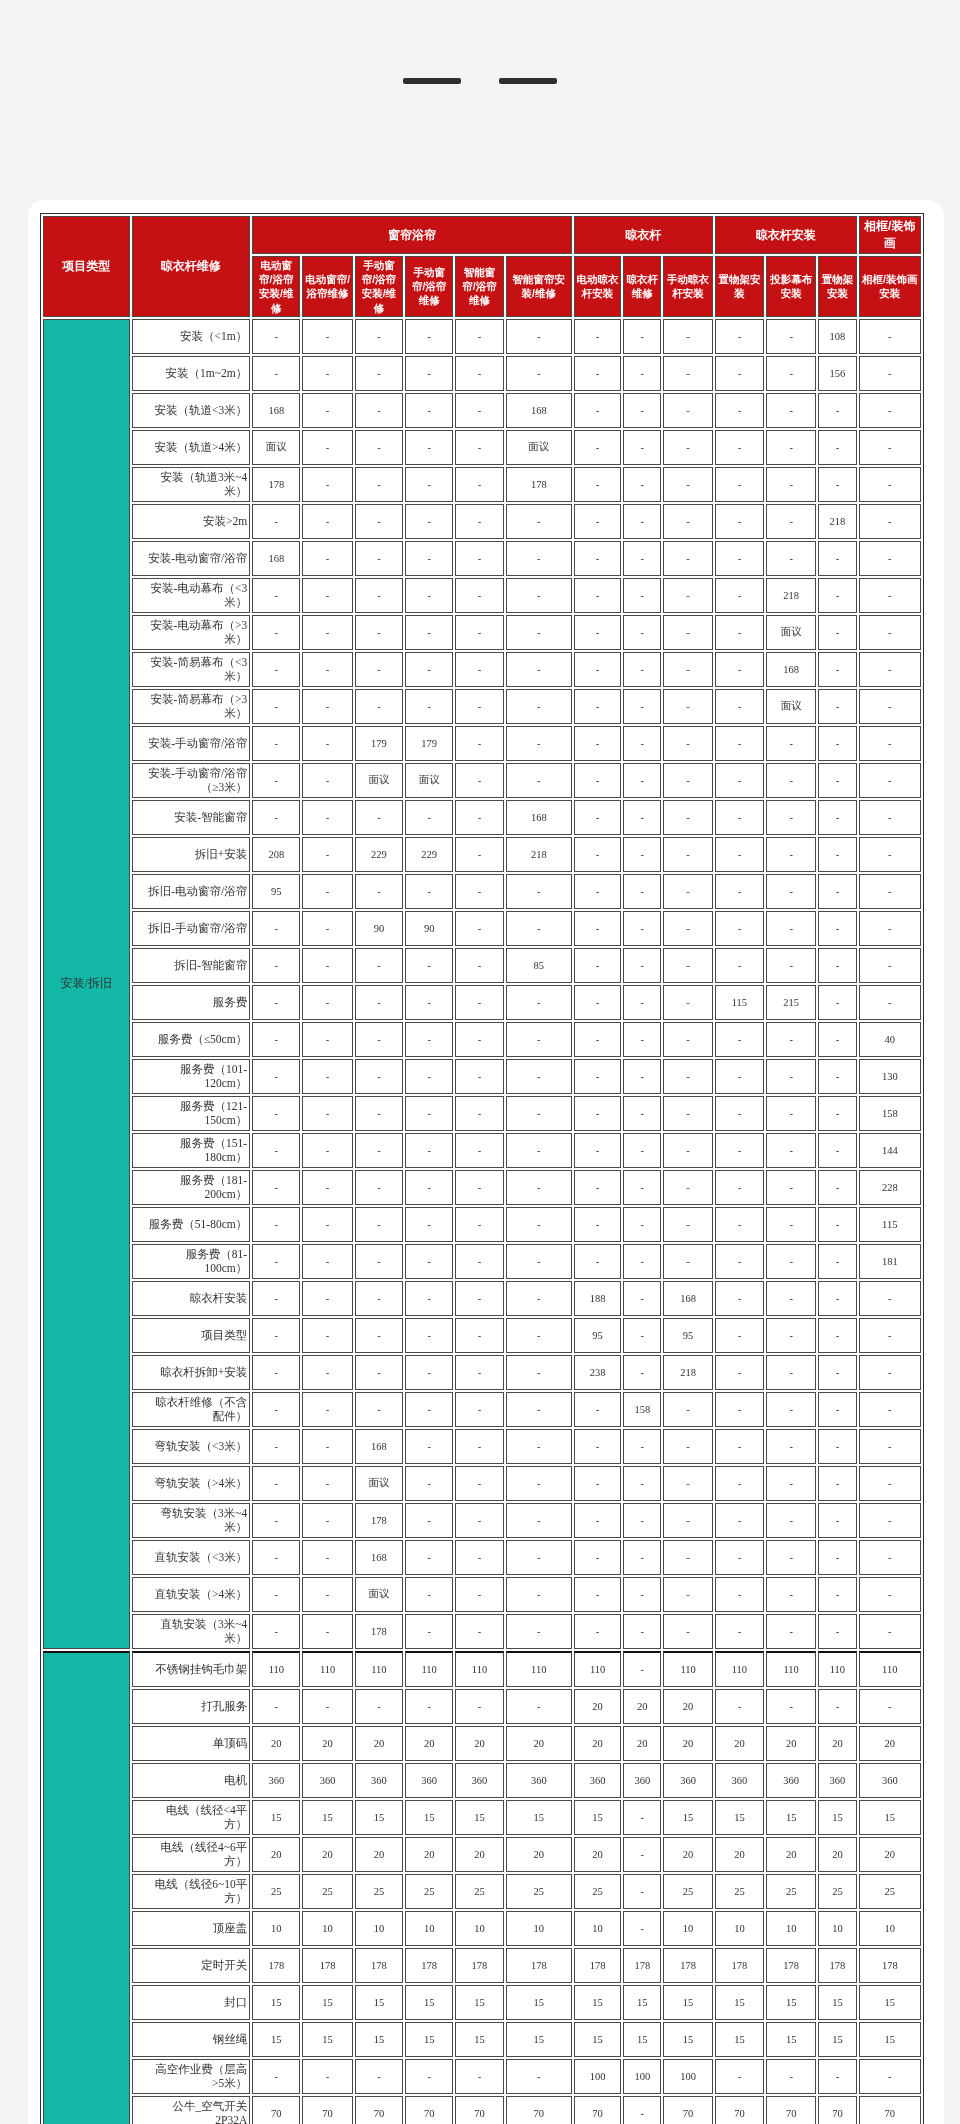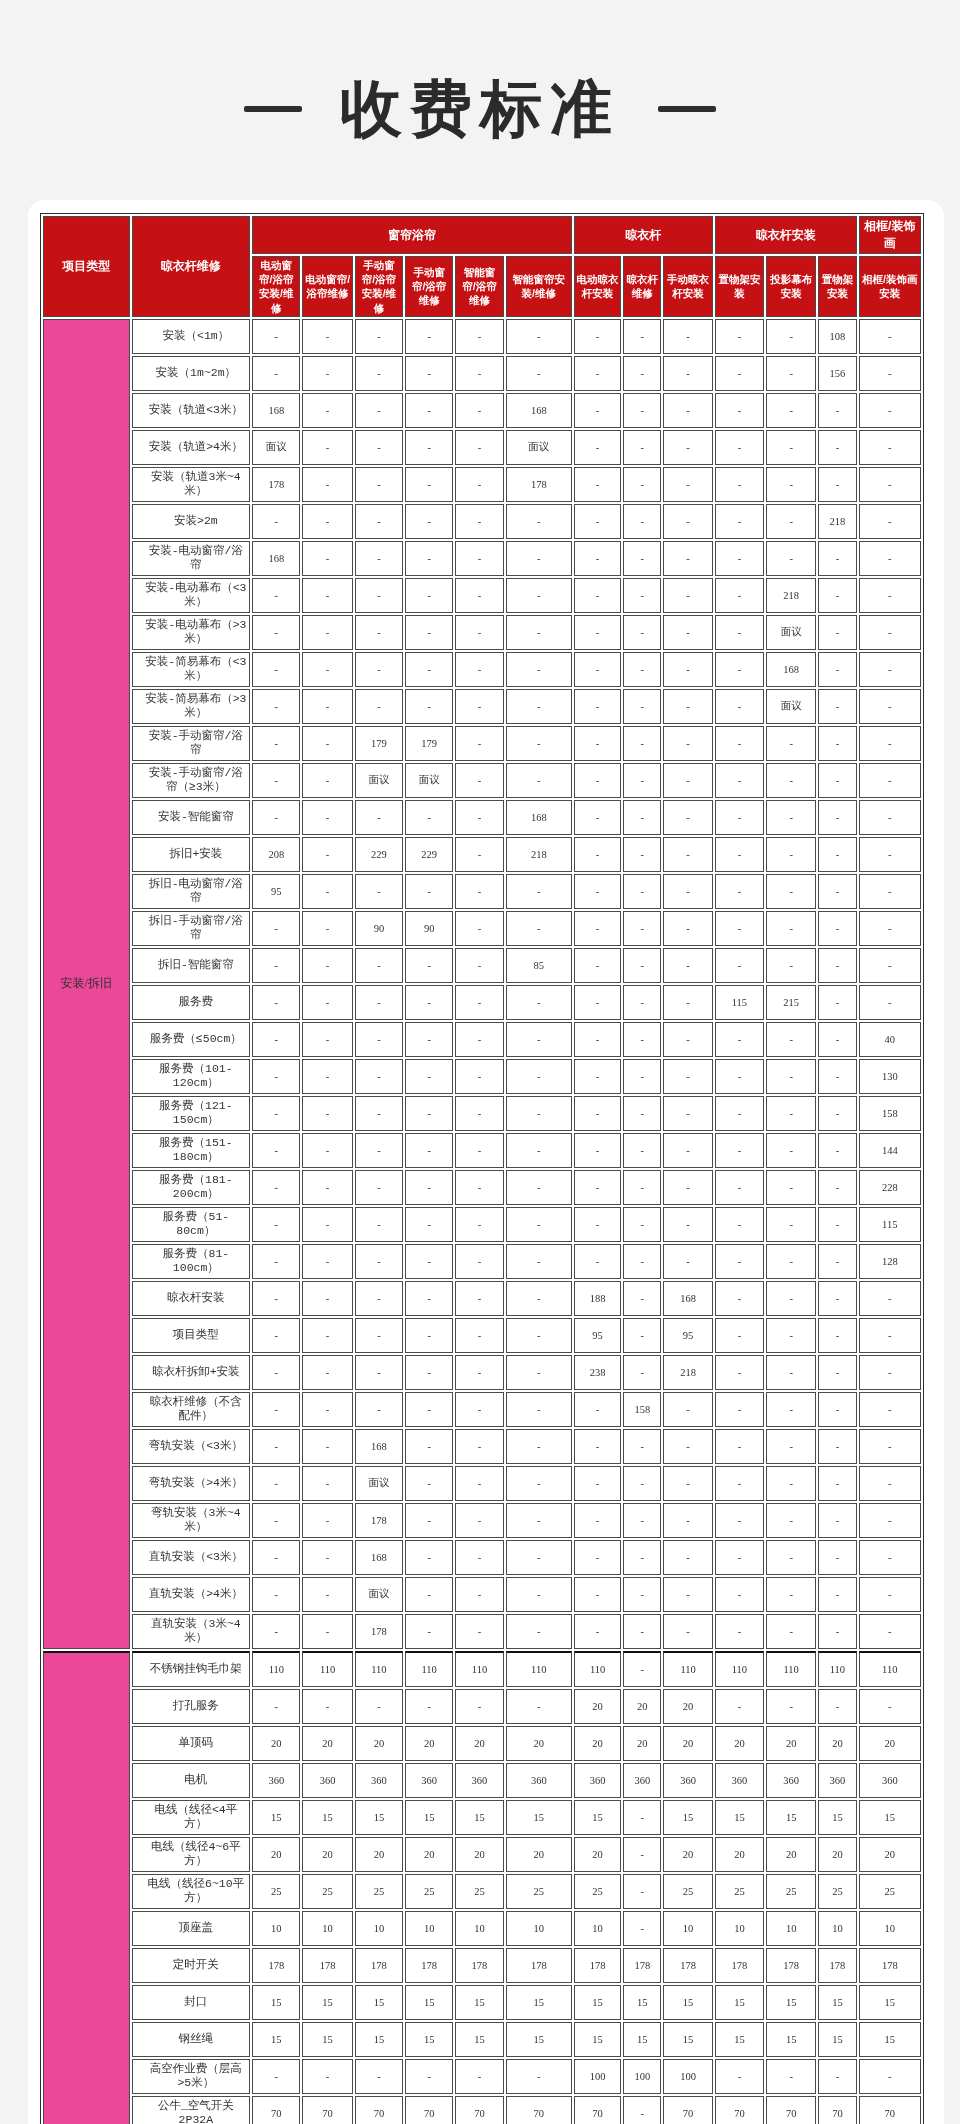--- a/index.html
+++ b/index.html
@@ -42,37 +42,36 @@
   tr.group-row th{height:24px;font-size:12px;}
   tr.sub-row th{height:50px;font-size:10.5px;line-height:1.35;}
   th.corner{font-size:12px;}
   
   tbody td{
     height:31px;color:#333333;background:#ffffff;
     font-family:"Liberation Serif",serif;
   }
   td.cat-cell{
     text-align:center;vertical-align:middle;font-size:12px;color:#2f2f2f;
-    background:#ec4899;
+    background:#14b8a6;
   }
   td.name-cell{
-    text-align:center;padding:0 2px 0 12px;font-size:11.5px;vertical-align:middle;
-    white-space:normal;line-height:1.25;font-family:Liberation Mono, monospace;
+    text-align:right;padding:0 2px 0 12px;font-size:11.5px;vertical-align:middle;
+    white-space:normal;line-height:1.25;
   }
   td.val-cell{
     text-align:center;vertical-align:middle;font-size:10.5px;
   }
   tr.sec-top td{border-top:2px solid #111111;}
 </style>
 </head>
 <body>
 
 <div class="title-wrap">
   <span class="title-dash"></span>
-  <span class="page-title">收费标准</span>
   <span class="title-dash"></span>
 </div>
 
 <div class="card">
   <table class="fee" id="fee-table">
       <colgroup>
         <col style="width: 86px;">
         <col style="width: 118px;">
         <col style="width: 48px;">
         <col style="width: 50px;">
@@ -522,21 +521,21 @@
           <td class="val-cell">-</td>
           <td class="val-cell">-</td>
           <td class="val-cell">-</td>
           <td class="val-cell">-</td>
           <td class="val-cell">-</td>
           <td class="val-cell">-</td>
           <td class="val-cell">-</td>
           <td class="val-cell">-</td>
           <td class="val-cell">-</td>
           <td class="val-cell">-</td>
-          <td class="val-cell">128</td>
+          <td class="val-cell">181</td>
         </tr>
         <tr>
           <td class="name-cell">晾衣杆安装</td>
           <td class="val-cell">-</td>
           <td class="val-cell">-</td>
           <td class="val-cell">-</td>
           <td class="val-cell">-</td>
           <td class="val-cell">-</td>
           <td class="val-cell">-</td>
           <td class="val-cell">188</td>

